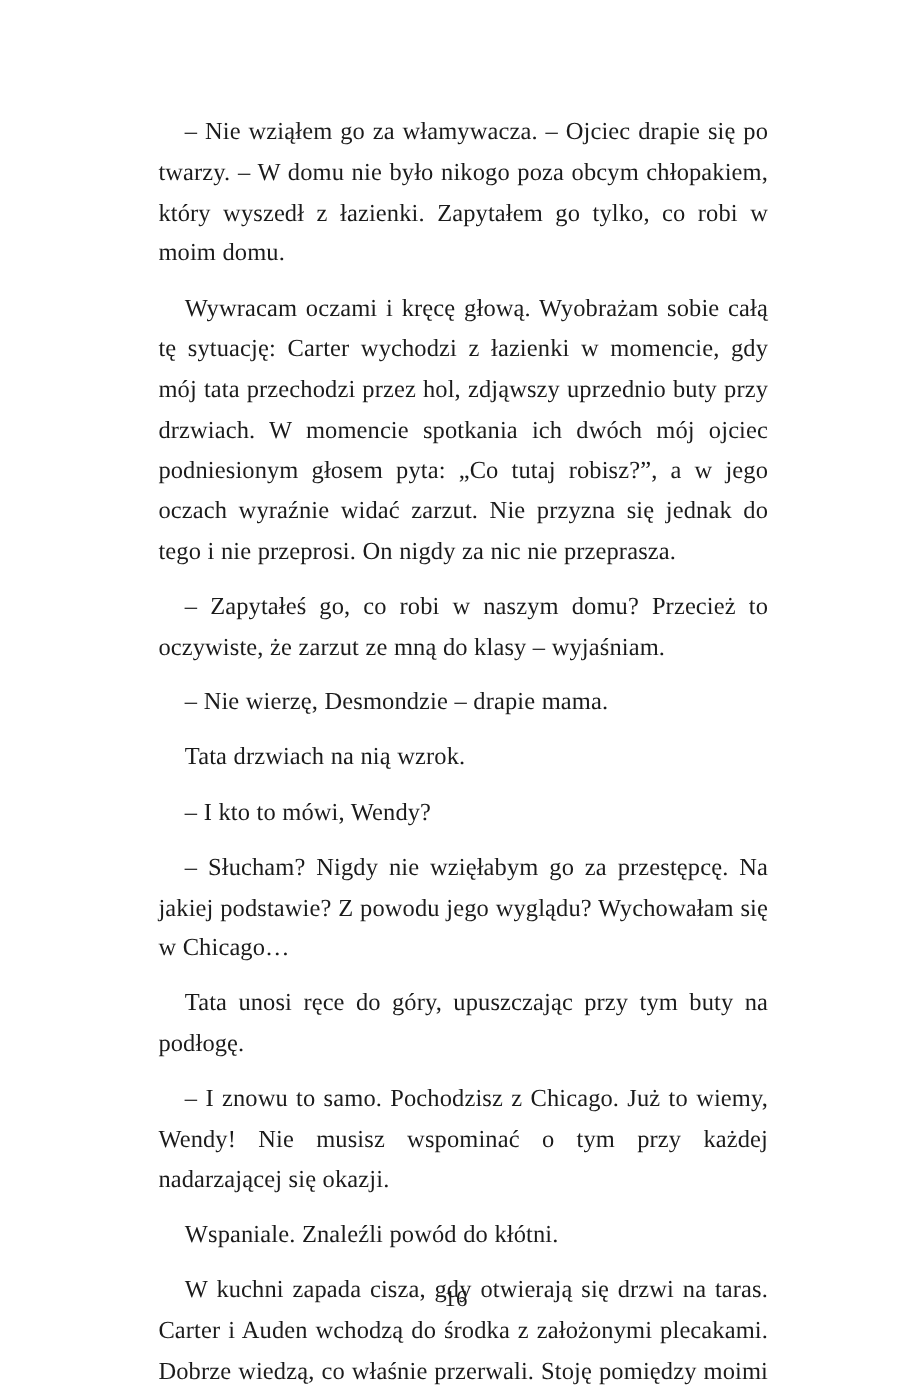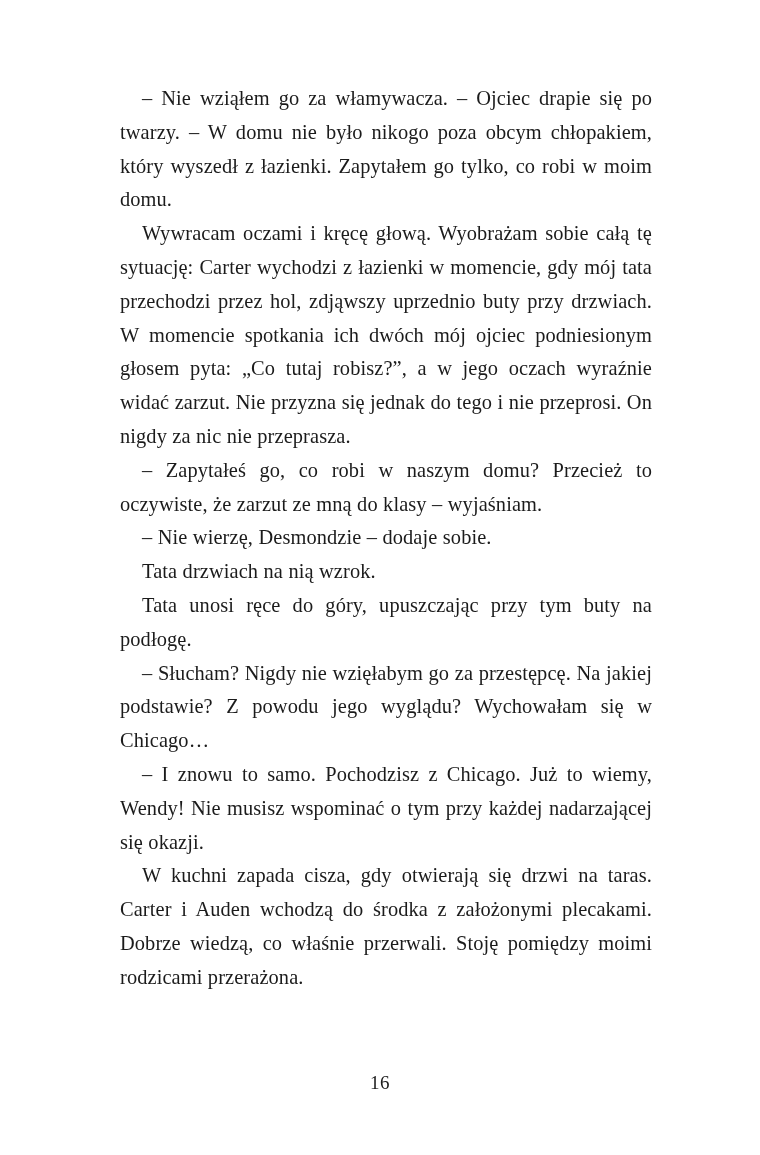--- a/index.html
+++ b/index.html
@@ -26,21 +26,21 @@
   }
 
   .text-block {
     position: absolute;
     left: 120px;
     top: 82px;
     width: 532px;
   }
 
   p.para {
-    margin: 0;
+    margin: 12px;
     padding: 0;
     text-align: justify;
     text-justify: inter-word;
     font-size: 20.4px;
     line-height: 33.8px;
     text-indent: 22px;
     hyphens: manual;
     -webkit-hyphens: manual;
     color: #1b1b1b;
     letter-spacing: 0.005em;
@@ -62,23 +62,25 @@
 </style>
 </head>
 <body>
 
 <div class="page">
 
   <div class="text-block">
     <p class="para">– Nie wziąłem go za włamywacza. – Ojciec drapie się po twarzy. – W domu nie było nikogo poza obcym chłopakiem, który wyszedł z łazienki. Zapytałem go tylko, co robi w moim domu.</p>
     <p class="para">Wywracam oczami i kręcę głową. Wyobrażam sobie całą tę sytuację: Carter wychodzi z łazienki w momencie, gdy mój tata przechodzi przez hol, zdjąwszy uprzednio buty przy drzwiach. W momencie spotkania ich dwóch mój ojciec podniesionym głosem pyta: „Co tutaj robisz?”, a w jego oczach wyraźnie widać zarzut. Nie przyzna się jednak do tego i nie przeprosi. On nigdy za nic nie przeprasza.</p>
     <p class="para">– Zapytałeś go, co robi w naszym domu? Przecież to oczywiste, że zarzut ze mną do klasy – wyjaśniam.</p>
-    <p class="para">– Nie wierzę, Desmondzie – dodaje sobie.</p>
+    <p class="para">– Nie wierzę, Desmondzie – drapie mama.</p>
     <p class="para">Tata drzwiach na nią wzrok.</p>
+    <p class="para">– I kto to mówi, Wendy?</p>
+    <p class="para">– Słucham? Nigdy nie wzięłabym go za przestępcę. Na jakiej podstawie? Z powodu jego wyglądu? Wychowałam się w Chicago…</p>
     <p class="para">Tata unosi ręce do góry, upuszczając przy tym buty na podłogę.</p>
-    <p class="para">– Słucham? Nigdy nie wzięłabym go za przestępcę. Na jakiej podstawie? Z powodu jego wyglądu? Wychowałam się w Chicago…</p>
     <p class="para">– I znowu to samo. Pochodzisz z Chicago. Już to wiemy, Wendy! Nie musisz wspominać o tym przy każdej nadarzającej się okazji.</p>
+    <p class="para">Wspaniale. Znaleźli powód do kłótni.</p>
     <p class="para">W kuchni zapada cisza, gdy otwierają się drzwi na taras. Carter i Auden wchodzą do środka z założonymi plecakami. Dobrze wiedzą, co właśnie przerwali. Stoję pomiędzy moimi rodzicami przerażona.</p>
   </div>
 
   <div class="folio">16</div>
 
 </div>
 
 </body></html>

